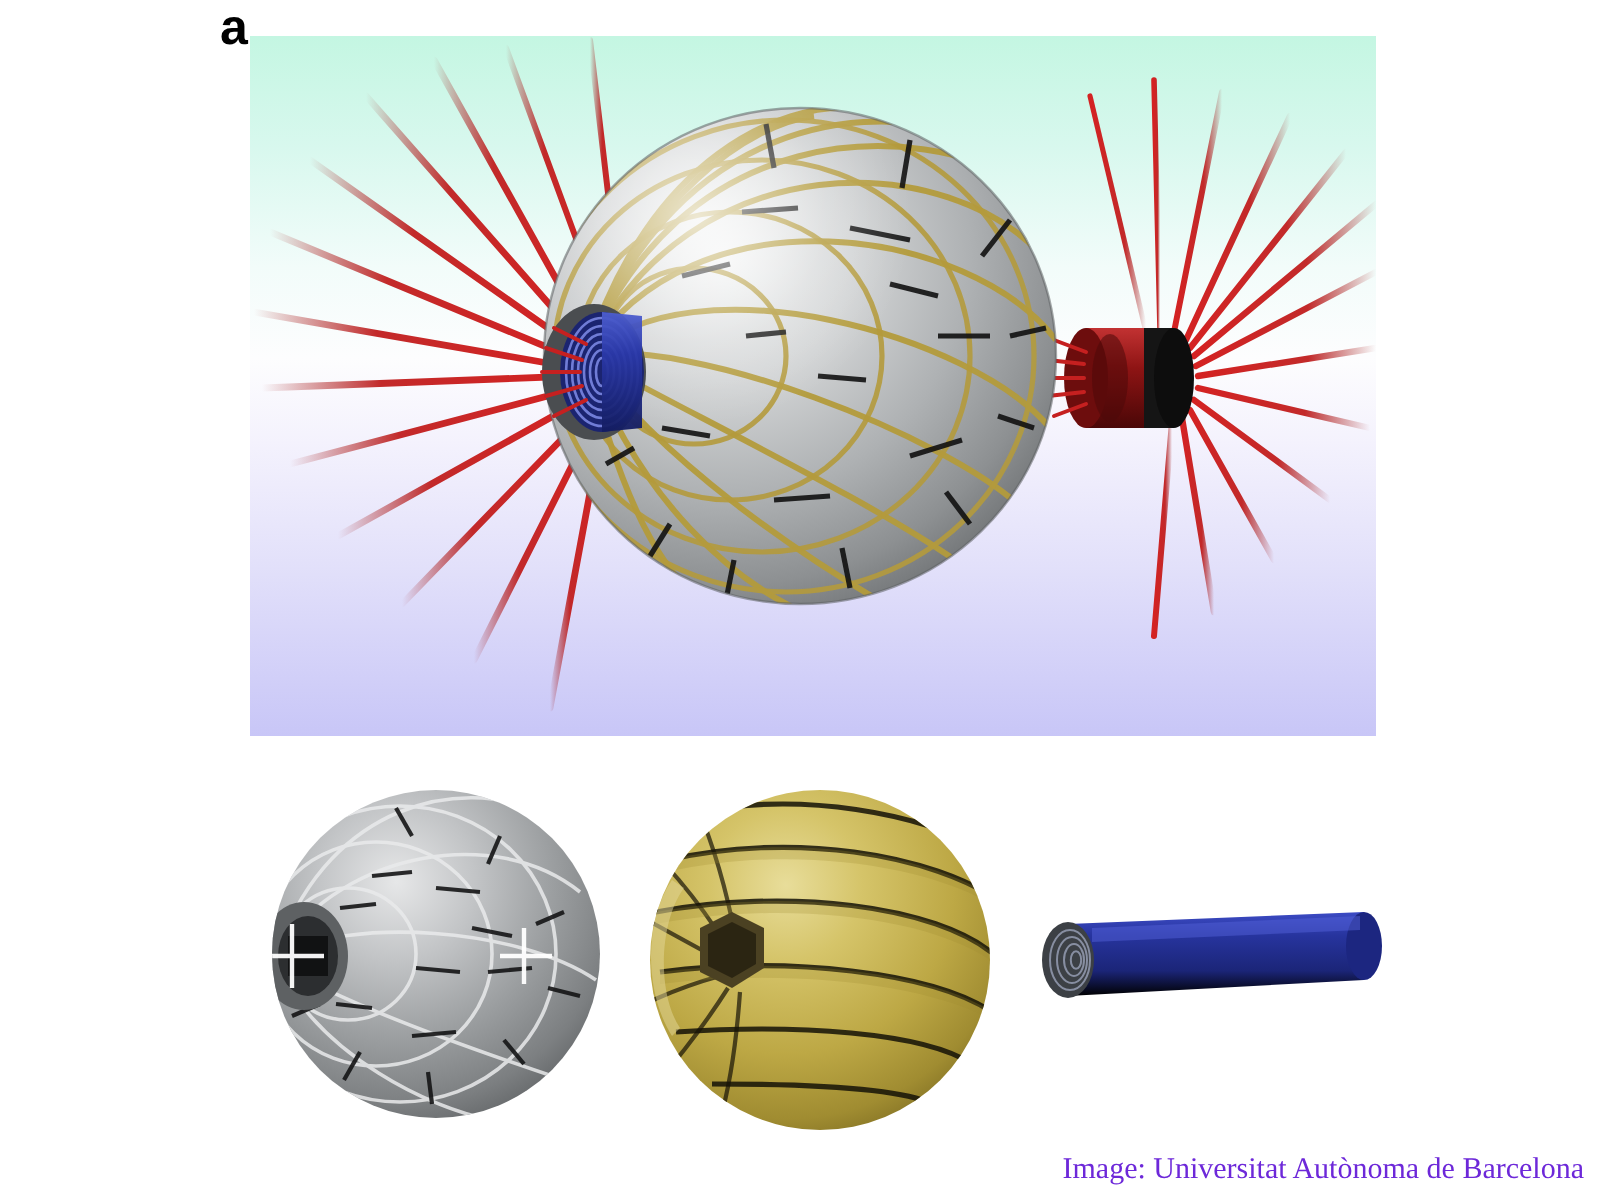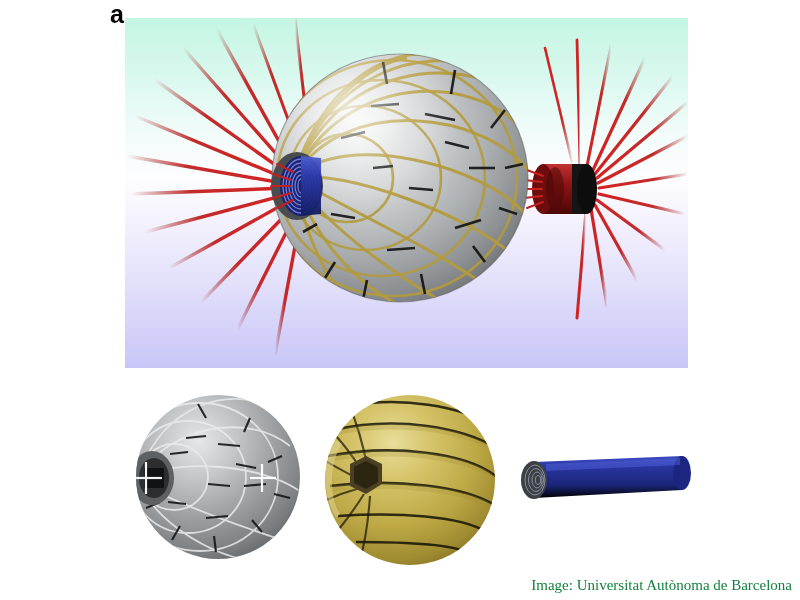--- a/index.html
+++ b/index.html
@@ -67,21 +67,21 @@
   }
   #panel-b svg { position:absolute; left:0; top:0; }
 
   
   #credit {
     position: absolute;
     right: 8px;
     bottom: 6px;
     font-family: "Liberation Serif", serif;
     font-size: 15px;
-    color: #15803d;
+    color: #6d28d9;
     white-space: nowrap;
     text-align: right;
   }
 </style>
 </head>
 <body>
 
 <div id="figure">
 
   <div class="panel-label" id="label-a">a</div>

